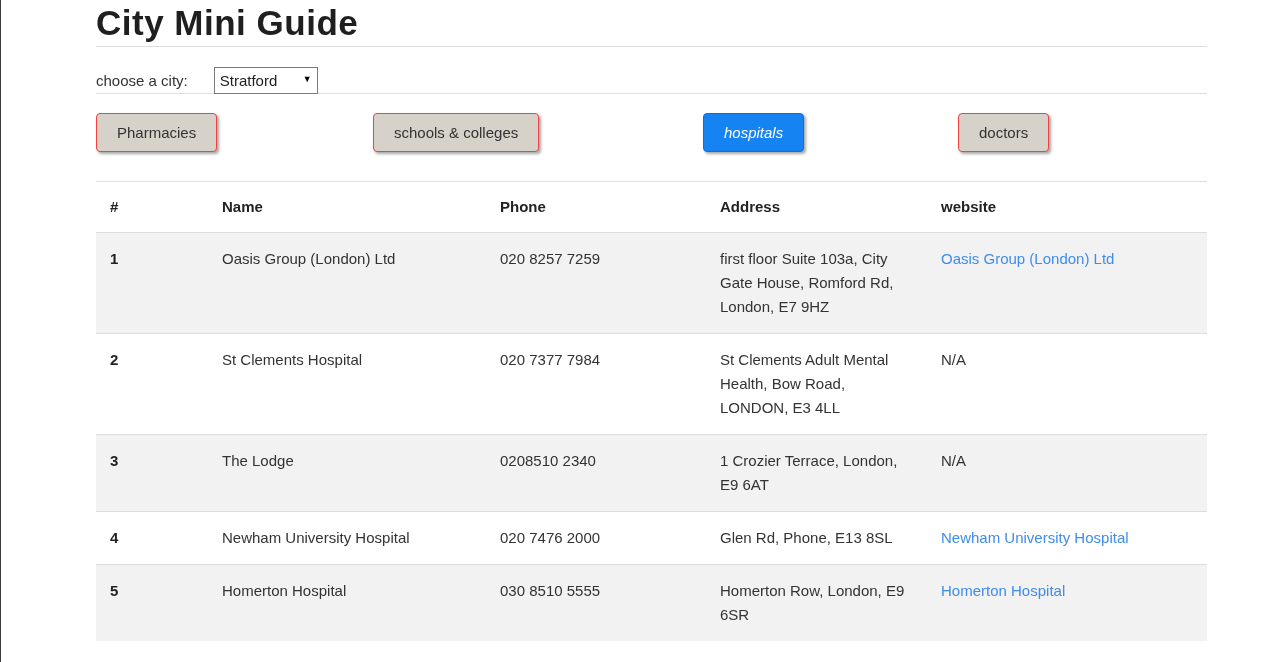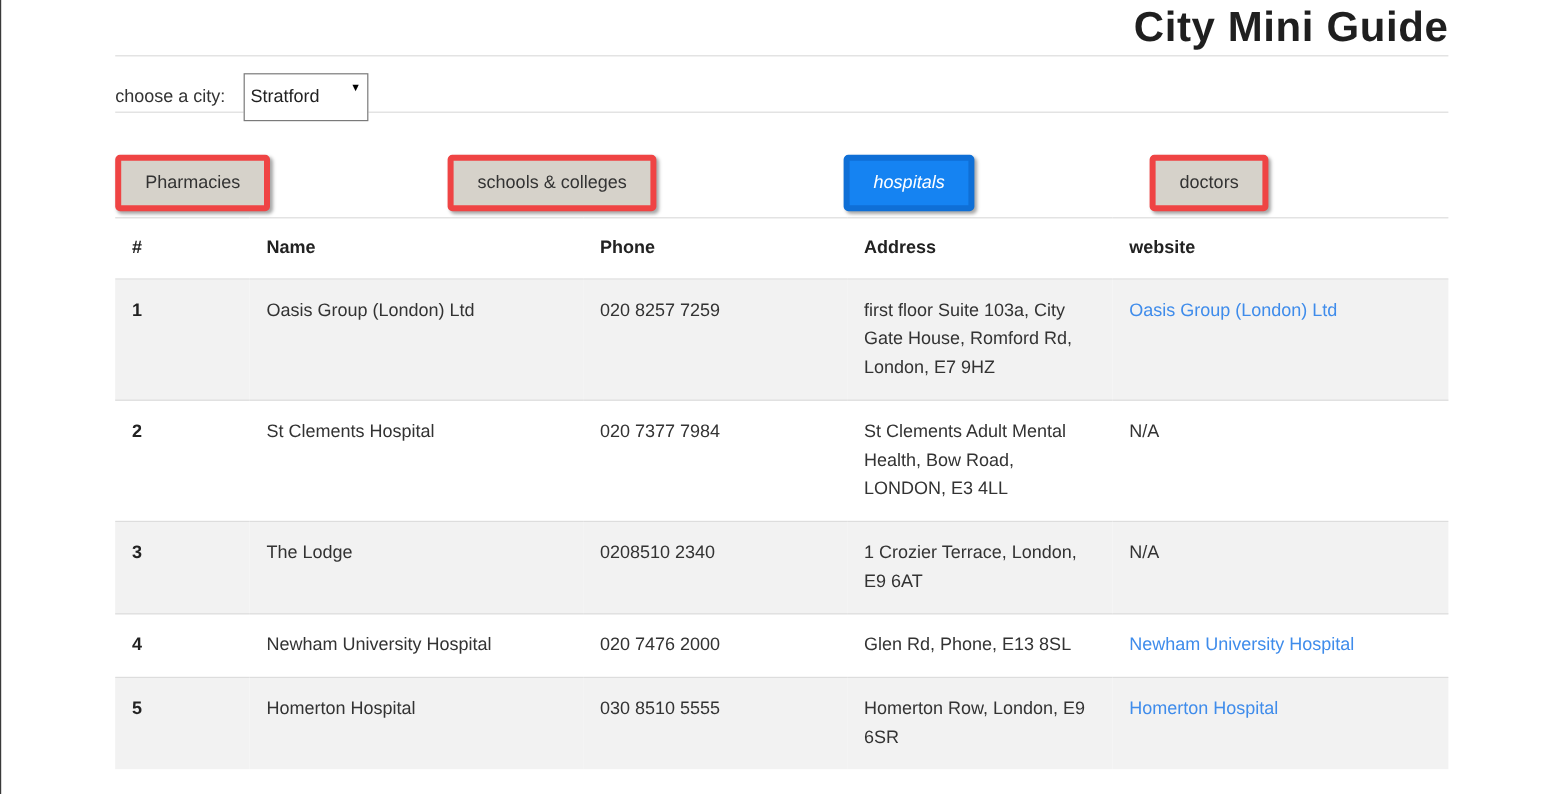--- a/index.html
+++ b/index.html
@@ -15,58 +15,58 @@
   .window-edge {
     position: absolute; left: 0; top: 0;
     width: 1px; height: 662px; background: #3a3a3a;
   }
   .container { width: 1111px; margin-left: 96px; }
 
   h1.page-title {
     margin: 0; padding: 0;
     font-size: 35px; font-weight: bold;
     line-height: 46px;
-    text-align: right;
+    text-align: left;
     color: #1f1f1f;
     letter-spacing: 0.5px;
   }
   hr.rule {
     border: none; border-top: 1px solid #ddd; margin: 0;
   }
   .rule-1 { margin-top: 57px; }
   .rule-2 { margin-top: 12px; }
 
   .city-row {
     margin-top: 21px; height: 25px;
     font-size: 15px; color: #333;
     display: flex; align-items: center;
   }
   .city-label { margin-right: 15px; }
   .select-wrap { position: relative; display: inline-block; }
   select.city-select {
     -webkit-appearance: none; appearance: none;
-    width: 104px; height: 40px;
+    width: 104px; height: 27px;
     border: 1px solid #7a7a7a; border-radius: 0;
     background: #fff; color: #222;
     font-family: "Liberation Sans", sans-serif;
-    font-size: 15px; padding: 1px 18px 1px 5px;
+    font-size: 15px; padding: 1px 18px 1px 5px; margin-left: 11px;
   }
   .select-arrow {
     position: absolute; right: 6px; top: 8px;
     font-size: 9px; line-height: 9px; color: #000;
     pointer-events: none;
   }
 
   .button-bar { position: relative; margin-top: 19px; height: 43px; }
   .cat-btn {
-    position: absolute; top: 16px;
+    position: absolute; top: 0;
     font-family: "Liberation Sans", sans-serif;
     font-size: 15px; color: #333;
     background: var(--button-bg, #d6d2ca);
-    border: 5px solid #ef4444;
+    border: 1px solid #ef4444;
     border-radius: 4px;
     padding: 10px 20px;
     box-shadow: 2px 2px 3px rgba(0,0,0,0.35);
     cursor: pointer;
   }
   .cat-btn.pos-0 { left: 0; }
   .cat-btn.pos-1 { left: 277px; }
   .cat-btn.pos-2 { left: 607px; font-style: italic; }
   .cat-btn.pos-3 { left: 862px; }
   .cat-btn.active {

